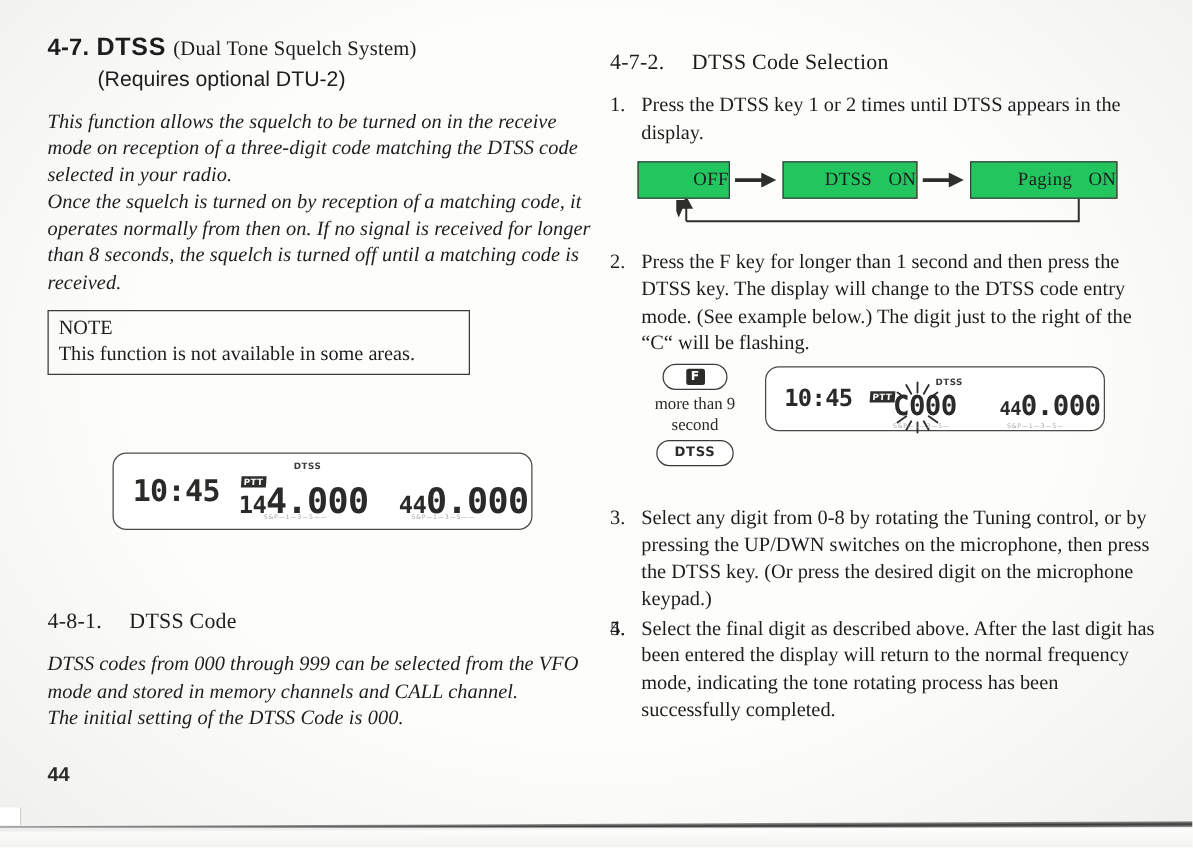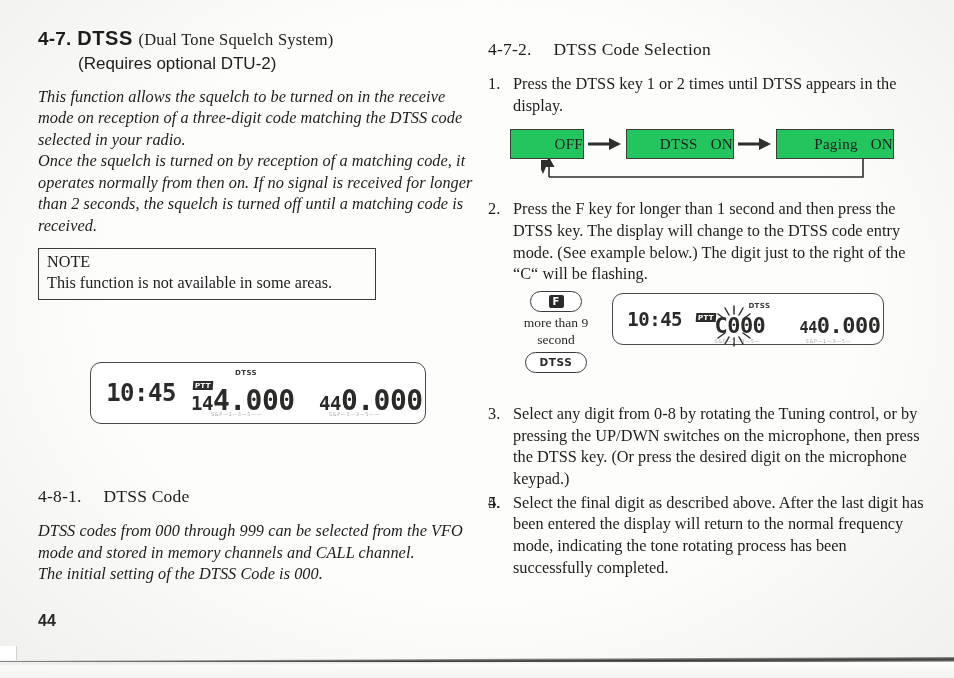--- a/index.html
+++ b/index.html
@@ -346,21 +346,21 @@
   <div class="col-left">
 
     <h1 class="h-main">
       <span class="num">4-7.</span>
       <span class="acr">DTSS</span>
       <span class="paren">(Dual Tone Squelch System)</span>
     </h1>
     <div class="h-main-sub">(Requires optional DTU-2)</div>
 
     <p class="body">This function allows the squelch to be turned on in the receive mode on reception of a three-digit code matching the DTSS code selected in your radio.</p>
-    <p class="body">Once the squelch is turned on by reception of a matching code, it operates normally from then on. If no signal is received for longer than 2 seconds, the squelch is turned off until a matching code is received.</p>
+    <p class="body">Once the squelch is turned on by reception of a matching code, it operates normally from then on. If no signal is received for longer than 8 seconds, the squelch is turned off until a matching code is received.</p>
 
     <div class="note-box">
       <div class="note-title">NOTE</div>
       <div class="note-text">This function is not available in some areas.</div>
     </div>
 
     <div class="lcd lcd-1">
       <div class="lcd-inner">
         <div style="width:100px;text-align:center;">
           <span class="seg clock">10:45</span>

